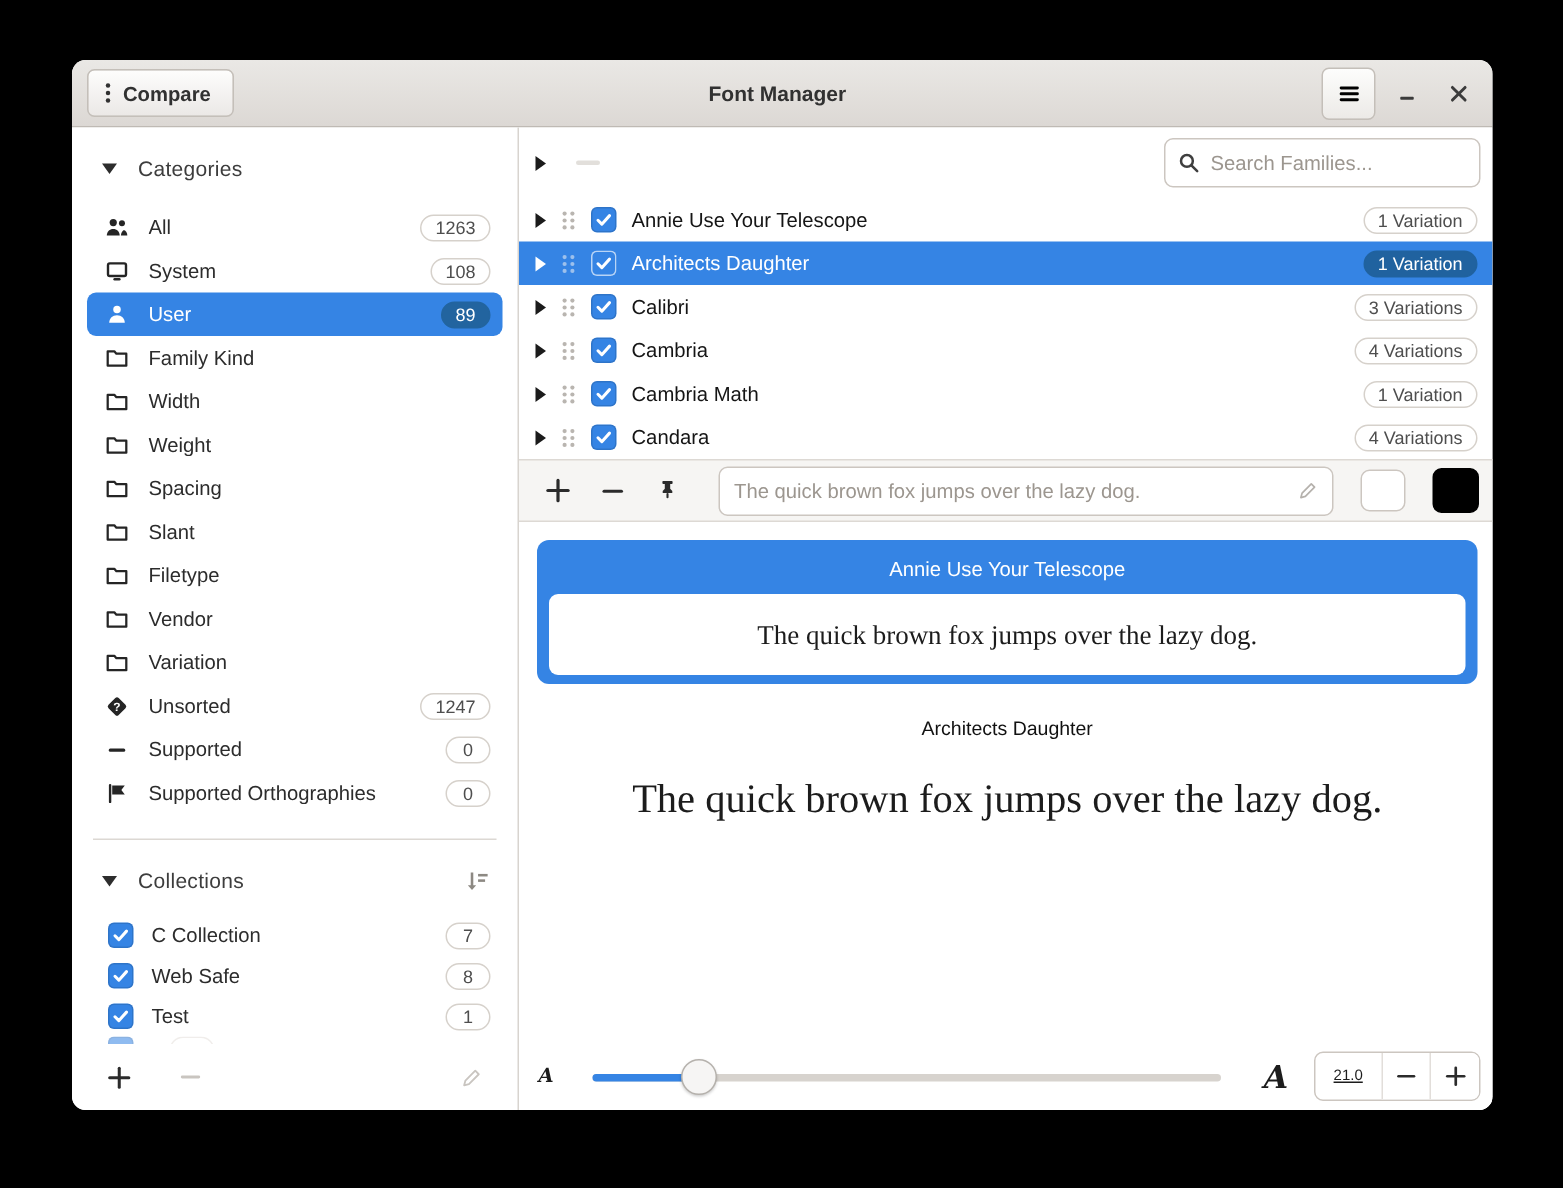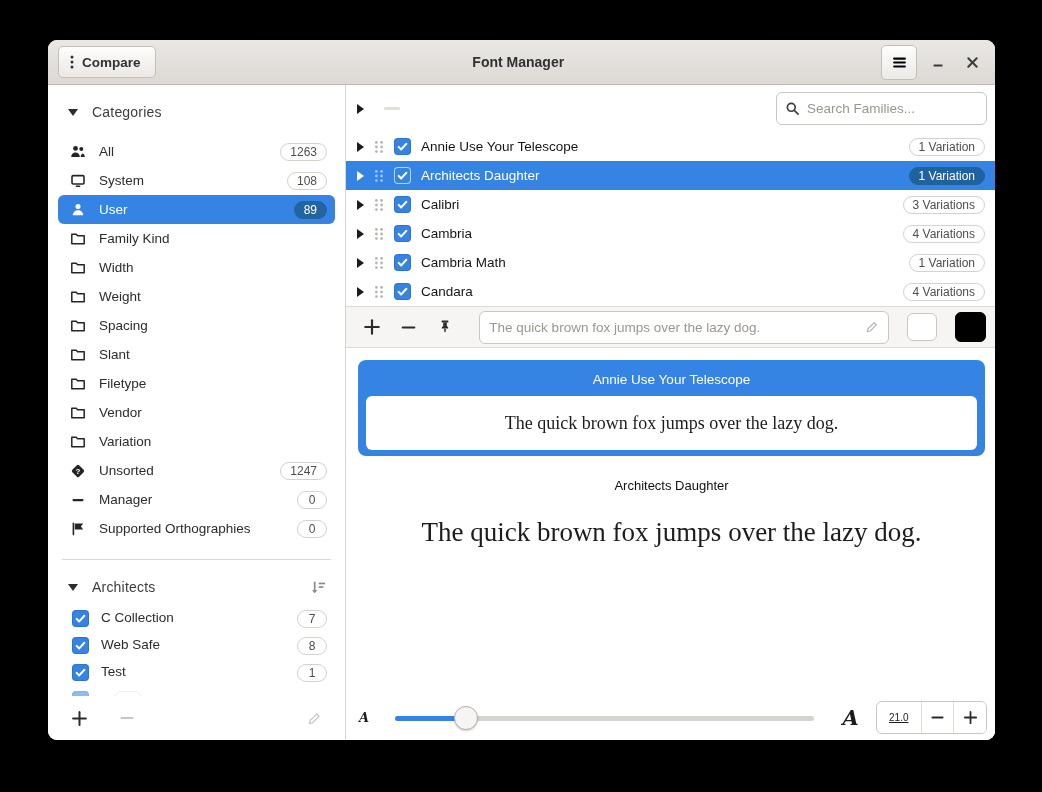--- a/index.html
+++ b/index.html
@@ -45,21 +45,21 @@
   .pill {
     min-width:30px; padding:1px 9px; border:1px solid #d6d1cb; border-radius:11px;
     font-size:12px; color:#4e4e4e; text-align:center; background:#fff;
   }
   .pill:empty { display:none; }
   .side-item.selected { background:#3584e4; color:#fff; }
   .side-item.selected .ic { color:#fff; }
   .side-item.selected .pill { background:#22649f; border-color:#22649f; color:#fff; }
   .side-sep { border:none; border-top:1px solid #dcd8d3; margin:16px 4px 12px 4px; }
   .coll-list { margin-top:8px; }
-  .coll-item { display:flex; align-items:flex-start; gap:12px; height:27px; padding:0 8px 0 14px; color:#2c2c2c; cursor:pointer; }
+  .coll-item { display:flex; align-items:center; gap:12px; height:27px; padding:0 8px 0 14px; color:#2c2c2c; cursor:pointer; }
   .coll-item .lbl { flex:1; font-size:13.5px; }
   .checkbox {
     width:17px; height:17px; flex:0 0 17px; border-radius:4px; background:#3584e4;
     display:flex; align-items:center; justify-content:center; box-shadow:inset 0 0 0 1px rgba(0,0,0,.12);
   }
   .checkbox svg { width:11px; height:11px; color:#fff; }
   .partial-row { height:5px; overflow:hidden; display:flex; align-items:flex-start; gap:12px; padding:0 8px 0 14px; opacity:.55; }
   .partial-row .checkbox { height:17px; }
   .side-toolbar { margin-top:auto; height:42px; display:flex; align-items:center; gap:26px; padding:0 10px 2px 10px; }
   .tbtn { background:none; border:none; width:22px; height:22px; display:flex; align-items:center; justify-content:center; color:#2b2b2b; cursor:pointer; }
@@ -334,37 +334,37 @@
             <svg class="ic">
                 <use href="#i-diamond-question"></use>
               </svg>
             <span class="lbl">Unsorted</span>
             <span class="pill">1247</span>
           </div>
           <div class="side-item">
             <svg class="ic">
                 <use href="#i-dash"></use>
               </svg>
-            <span class="lbl">Manager</span>
+            <span class="lbl">Supported</span>
             <span class="pill">0</span>
           </div>
           <div class="side-item">
             <svg class="ic">
                 <use href="#i-flag"></use>
               </svg>
             <span class="lbl">Supported Orthographies</span>
             <span class="pill">0</span>
           </div>
         </div>
 
         <hr class="side-sep">
 
         <div class="sec-header">
           <span class="exp down"></span>
-          <span>Architects</span>
+          <span>Collections</span>
           <span class="spacer"></span>
           <svg class="glyph" width="17" height="17" style="color:#8d8983">
               <use href="#i-sort"></use>
             </svg>
         </div>
 
         <div class="coll-list">
           <div class="coll-item">
             <span class="checkbox">
                 <svg>

